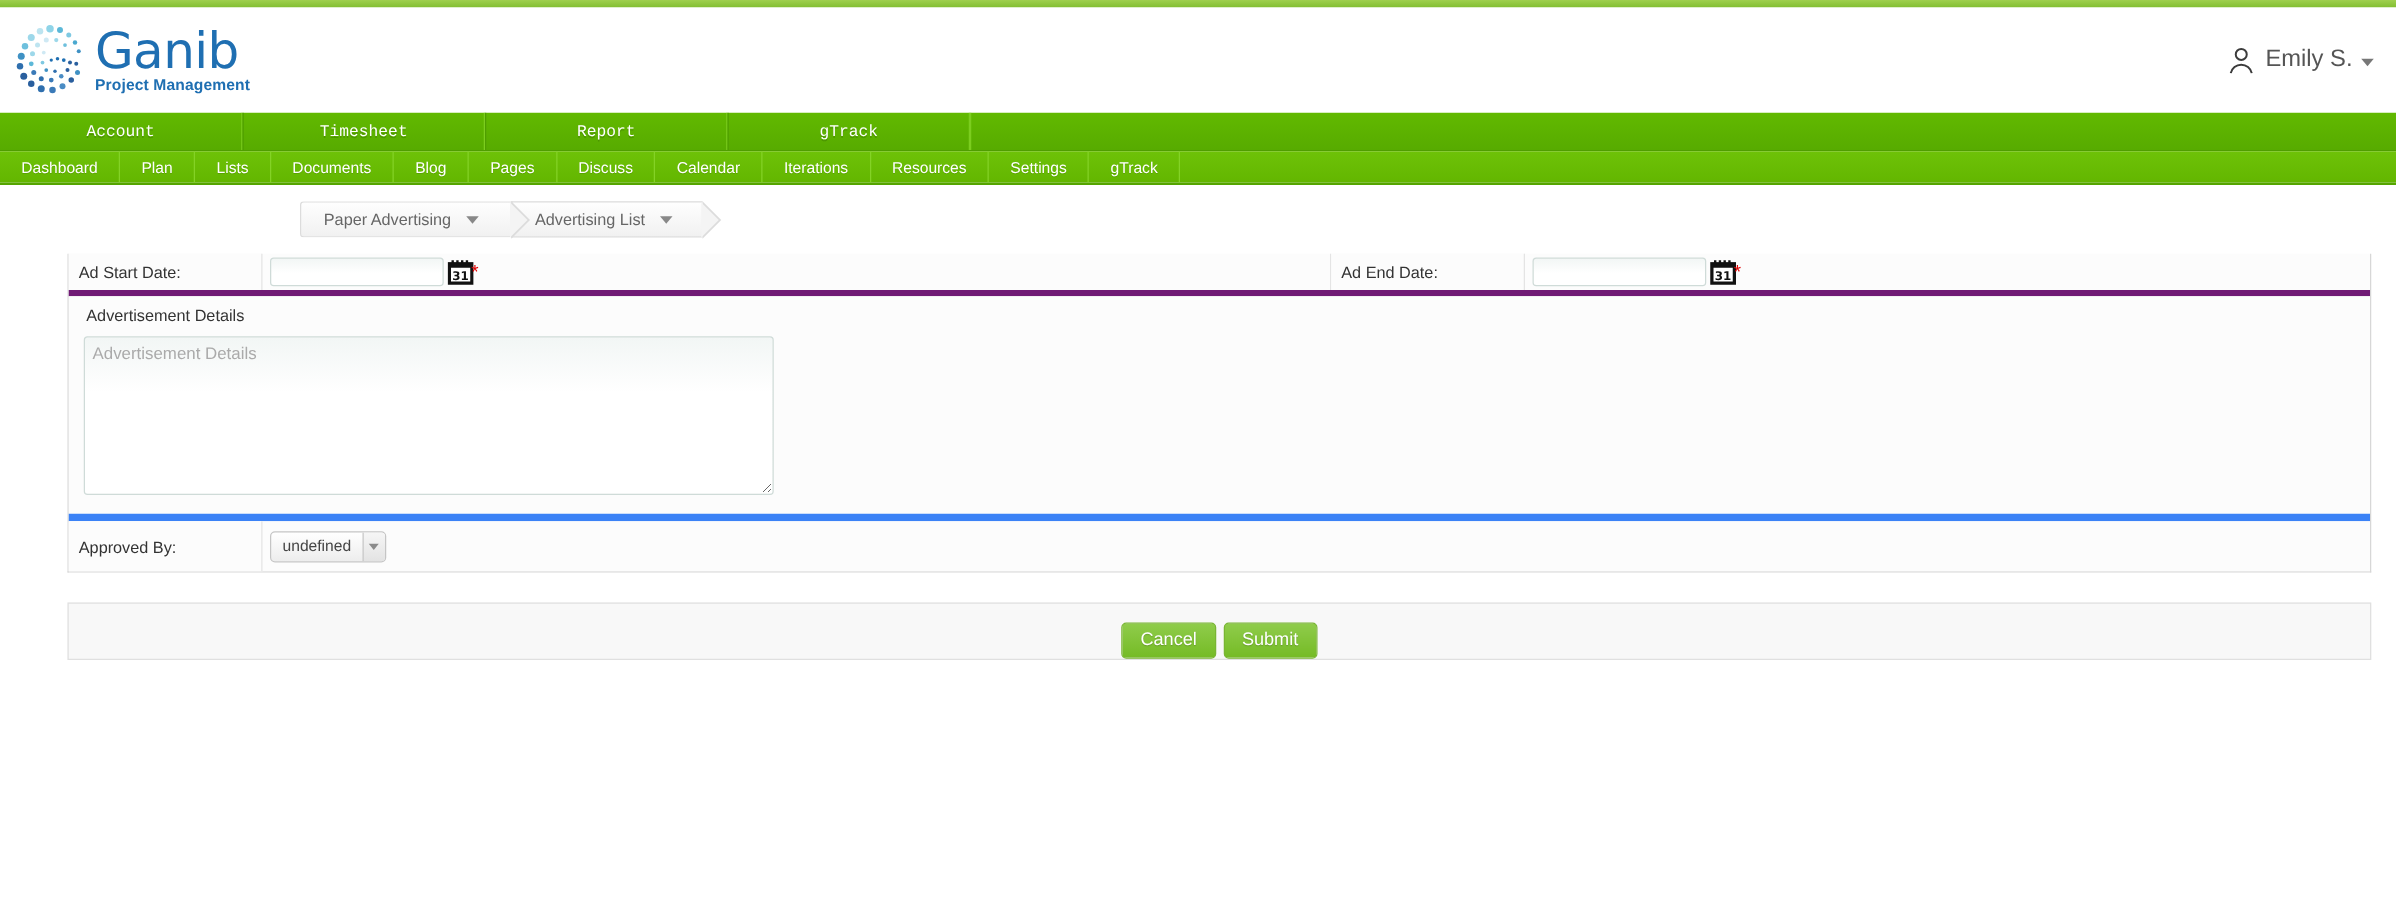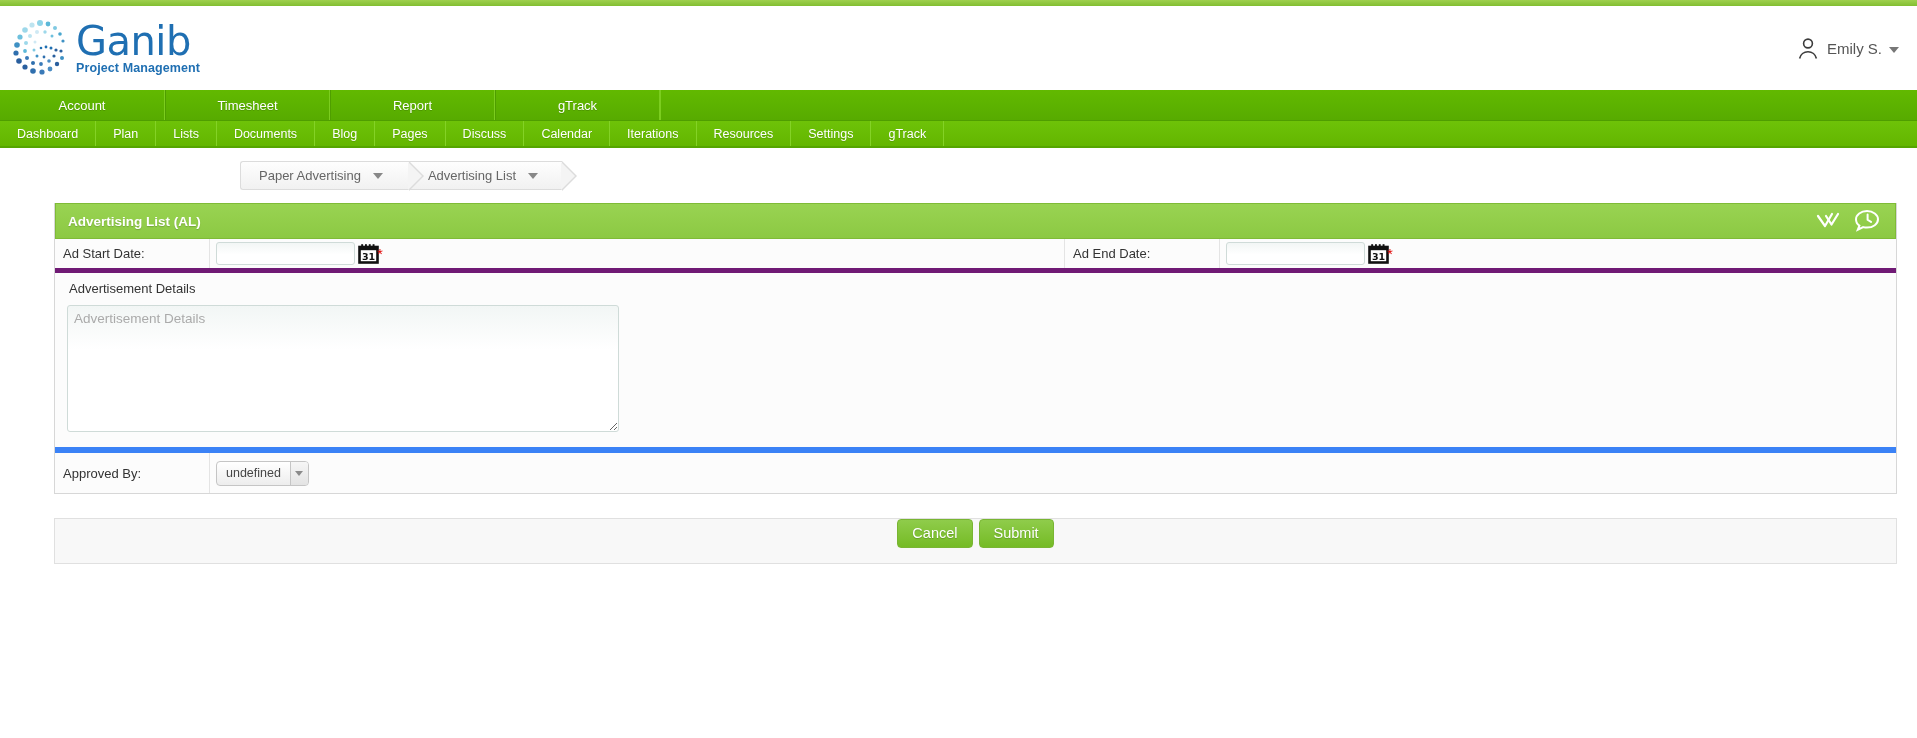--- a/index.html
+++ b/index.html
@@ -59,21 +59,21 @@
     position: absolute;
     right: 18px;
     top: 50%;
     transform: translateY(-50%);
     display: flex;
     align-items: center;
     gap: 7px;
     cursor: pointer;
   }
   .user-name {
-    font-size: 15px;
+    font-size: 19px;
     color: #555;
     font-family: "Liberation Sans", sans-serif;
   }
   .caret-down {
     width: 0; height: 0;
     border-left: 5px solid transparent;
     border-right: 5px solid transparent;
     border-top: 6px solid #777;
     margin-top: 4px;
   }
@@ -92,21 +92,21 @@
     justify-content: center;
     color: #ffffff;
     text-decoration: none;
     font-size: 13px;
     border-right: 1px solid #7ccd1f;
     border-left: 1px solid #4f9e00;
     padding: 0 10px;
     text-shadow: 0 1px 0 rgba(0,0,0,0.15);
   }
   .nav-primary a:first-child { border-left: none; }
-  .nav-primary a.w1 { width: 165px; }
+  .nav-primary a.w1 { width: 194px; font-family: Liberation Mono, monospace; }
   .nav-primary .nav-fill {
     flex: 1 1 auto;
     border-left: 1px solid #7ccd1f;
   }
 
   
   .nav-secondary {
     height: 27px;
     background: linear-gradient(to bottom, #6ec208 0%, #63b600 100%);
     display: flex;
@@ -318,21 +318,21 @@
   textarea.details::placeholder { color: #aaa; }
 
   
   .footer-bar {
     margin: 24px 20px 0 54px;
     width: 1843px;
     border: 1px solid #e0e0e0;
     background: #f8f8f8;
     height: 46px;
     display: flex;
-    align-items: flex-start;
+    align-items: flex-end;
     justify-content: center;
     gap: 6px;
   }
   .btn {
     border: 1px solid #79b533;
     border-radius: 4px;
     background: linear-gradient(to bottom, #8fcc4b 0%, #75bb25 100%);
     color: #ffffff;
     font-size: 14.5px;
     font-family: "Liberation Sans", sans-serif;
@@ -449,37 +449,20 @@
       <span>Advertising List</span>
       <span class="cb-caret"></span>
       <span class="crumb-arrow"></span>
       <span class="crumb-arrow-in"></span>
     </div>
   </div>
 </div>
 
 <div class="panel">
 
-  <div class="panel-head">
-    <div class="panel-title">Advertising List (AL)</div>
-    <div class="panel-icons">
-      <span class="ic">
-        <svg width="28" height="24" viewBox="0 0 28 24" xmlns="http://www.w3.org/2000/svg">
-          <path d="M3 7 L10 17 L17 5" fill="none" stroke="#ffffff" stroke-width="2.2" stroke-linecap="round" stroke-linejoin="round"></path>
-          <path d="M11 7 L16.5 15.5 L23 5" fill="none" stroke="#ffffff" stroke-width="2.2" stroke-linecap="round" stroke-linejoin="round"></path>
-        </svg>
-      </span>
-      <span class="ic">
-        <svg width="28" height="26" viewBox="0 0 28 26" xmlns="http://www.w3.org/2000/svg">
-          <path d="M14 3c6.1 0 11 3.7 11 8.3S20.1 19.6 14 19.6c-1.3 0-2.6-.2-3.8-.5l-5.4 2.6 1.6-4.1C4 16.1 3 14 3 11.3 3 6.7 7.9 3 14 3z" fill="none" stroke="#ffffff" stroke-width="2"></path>
-          <path d="M14.6 6.6v5.2l3.4 2.1" fill="none" stroke="#ffffff" stroke-width="2" stroke-linecap="round"></path>
-        </svg>
-      </span>
-    </div>
-  </div>
 
   <div class="row">
     <div class="cell-label">Ad Start Date:</div>
     <div class="cell-field fixed-half">
       <input class="text-in date-in" type="text" placeholder="" style="">
       <span class="cal-icon">
         <svg width="21" height="21" viewBox="0 0 21 21" xmlns="http://www.w3.org/2000/svg">
           <rect x="1.5" y="4" width="18" height="15.5" fill="#ffffff" stroke="#111111" stroke-width="2.6"></rect>
           <rect x="1.5" y="4" width="18" height="3.2" fill="#111111"></rect>
           <rect x="3.2" y="1.2" width="1.9" height="4" fill="#111111"></rect>

